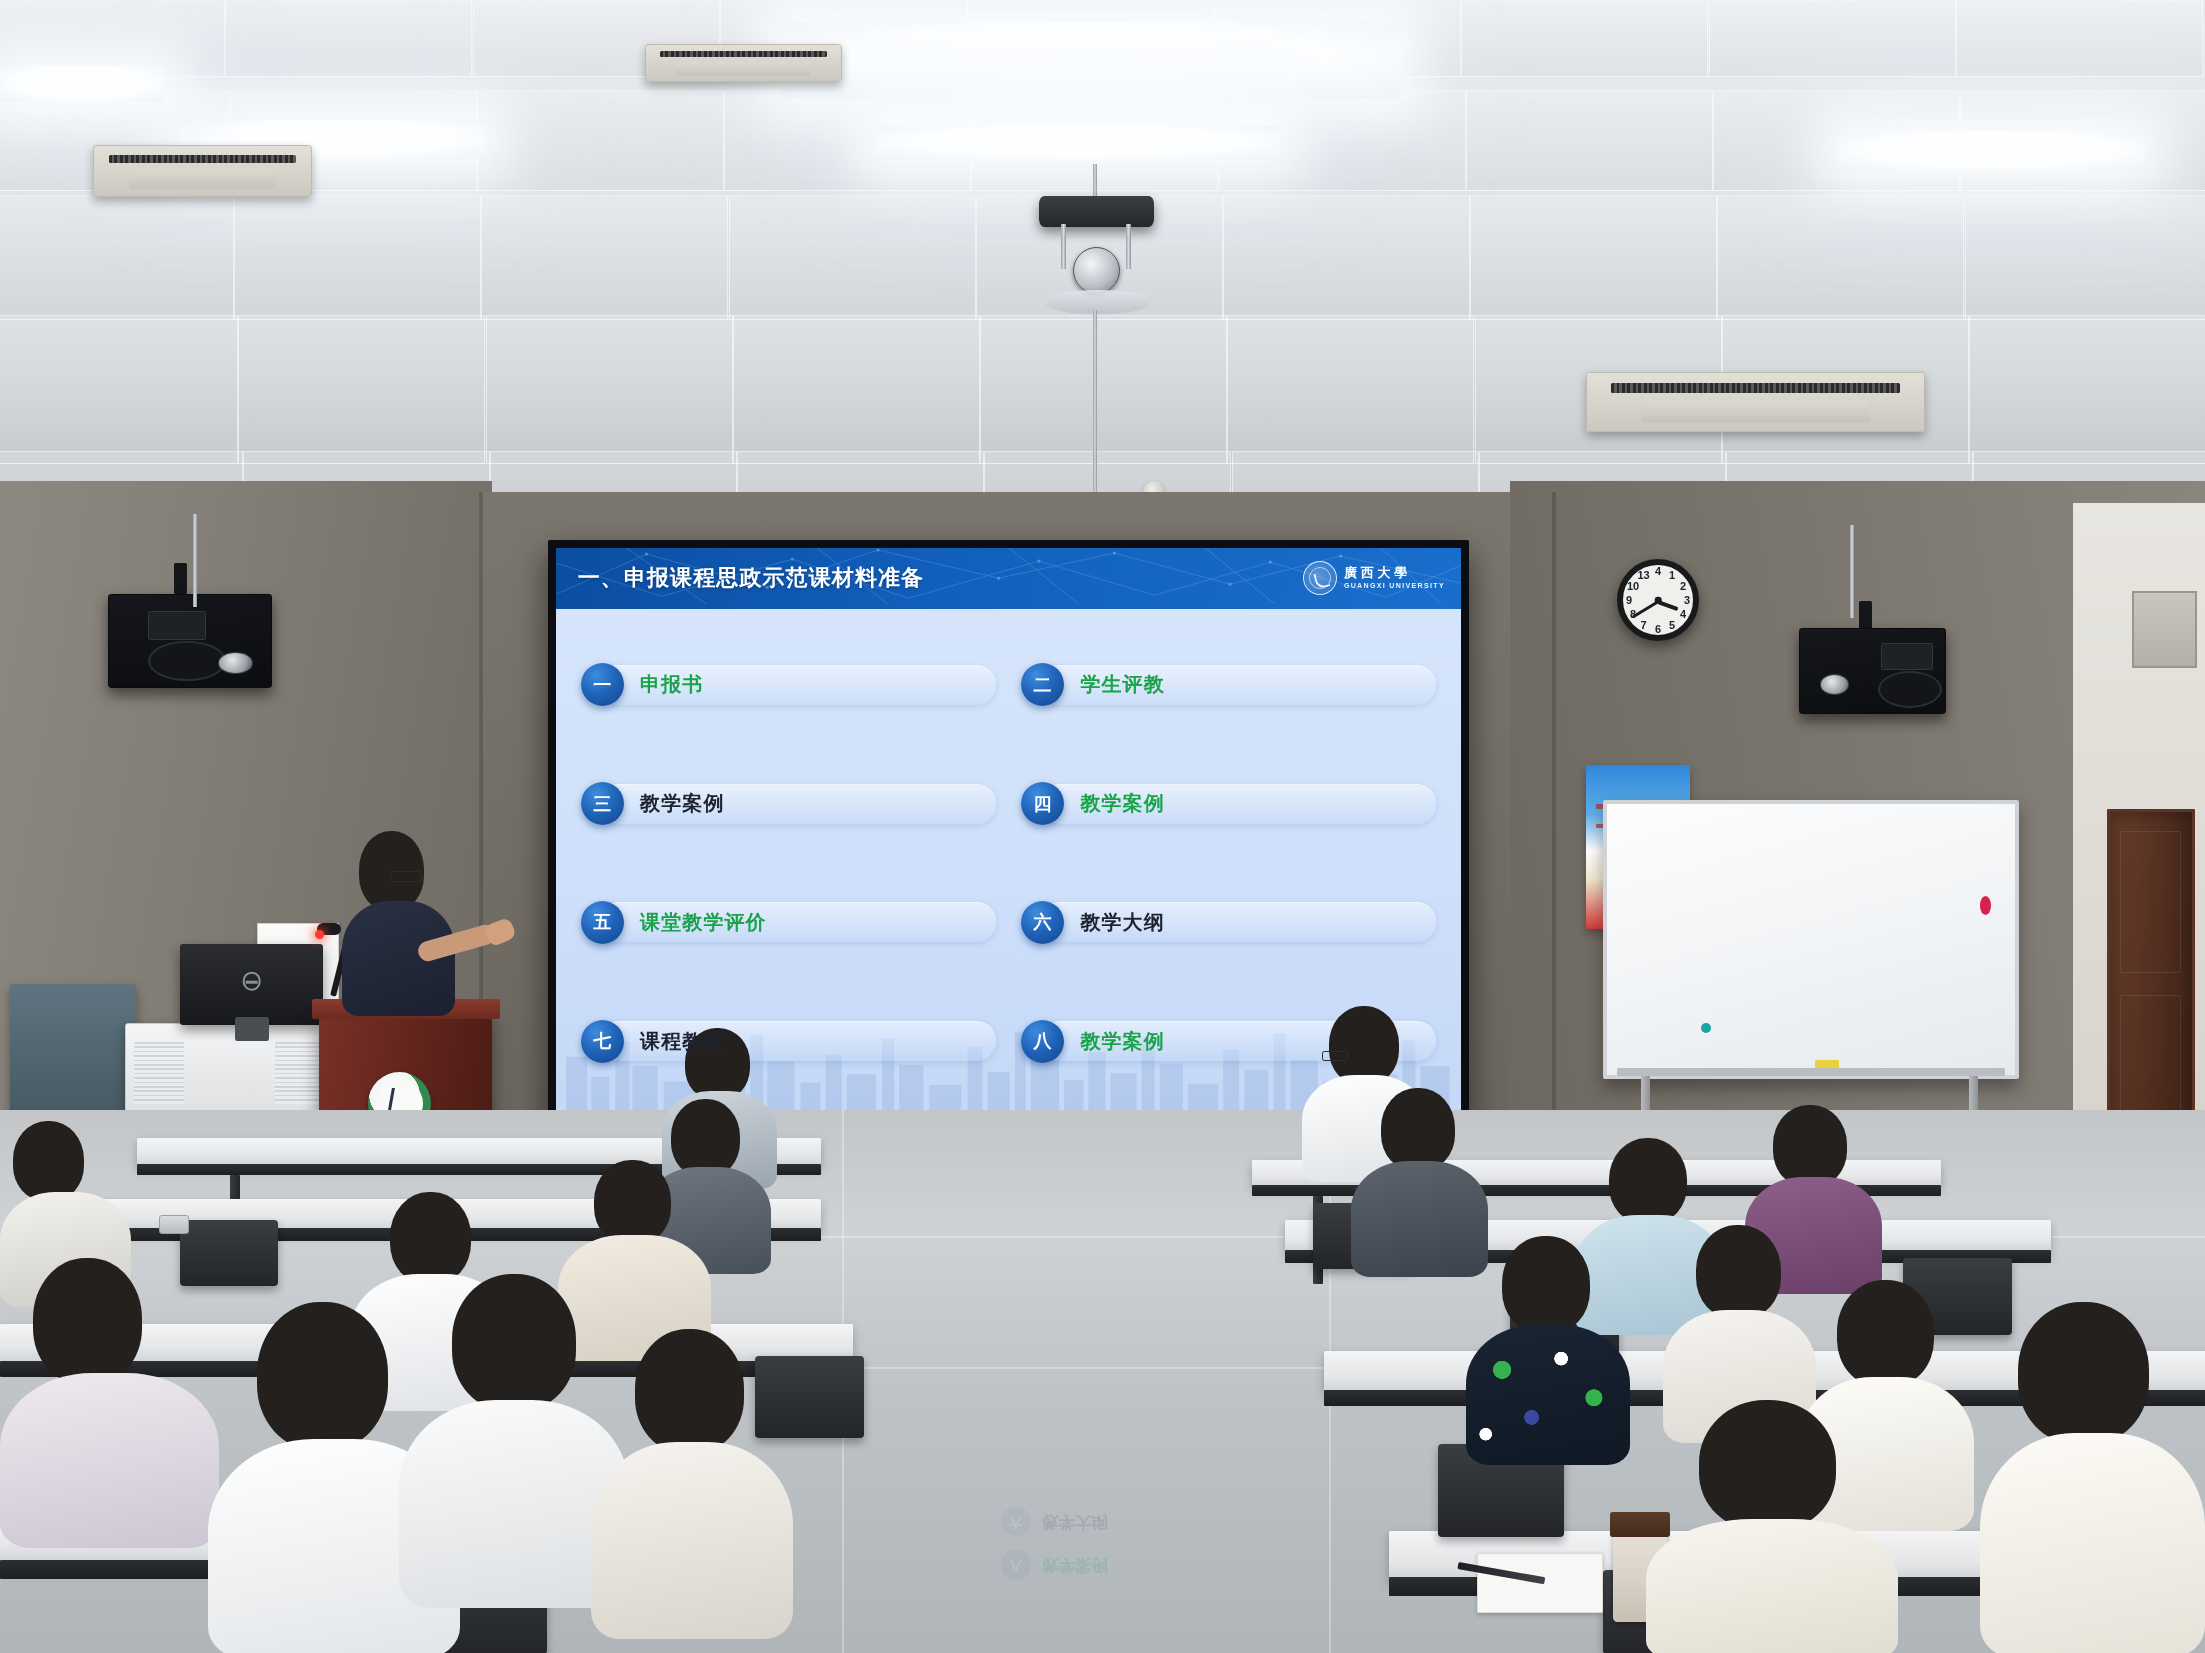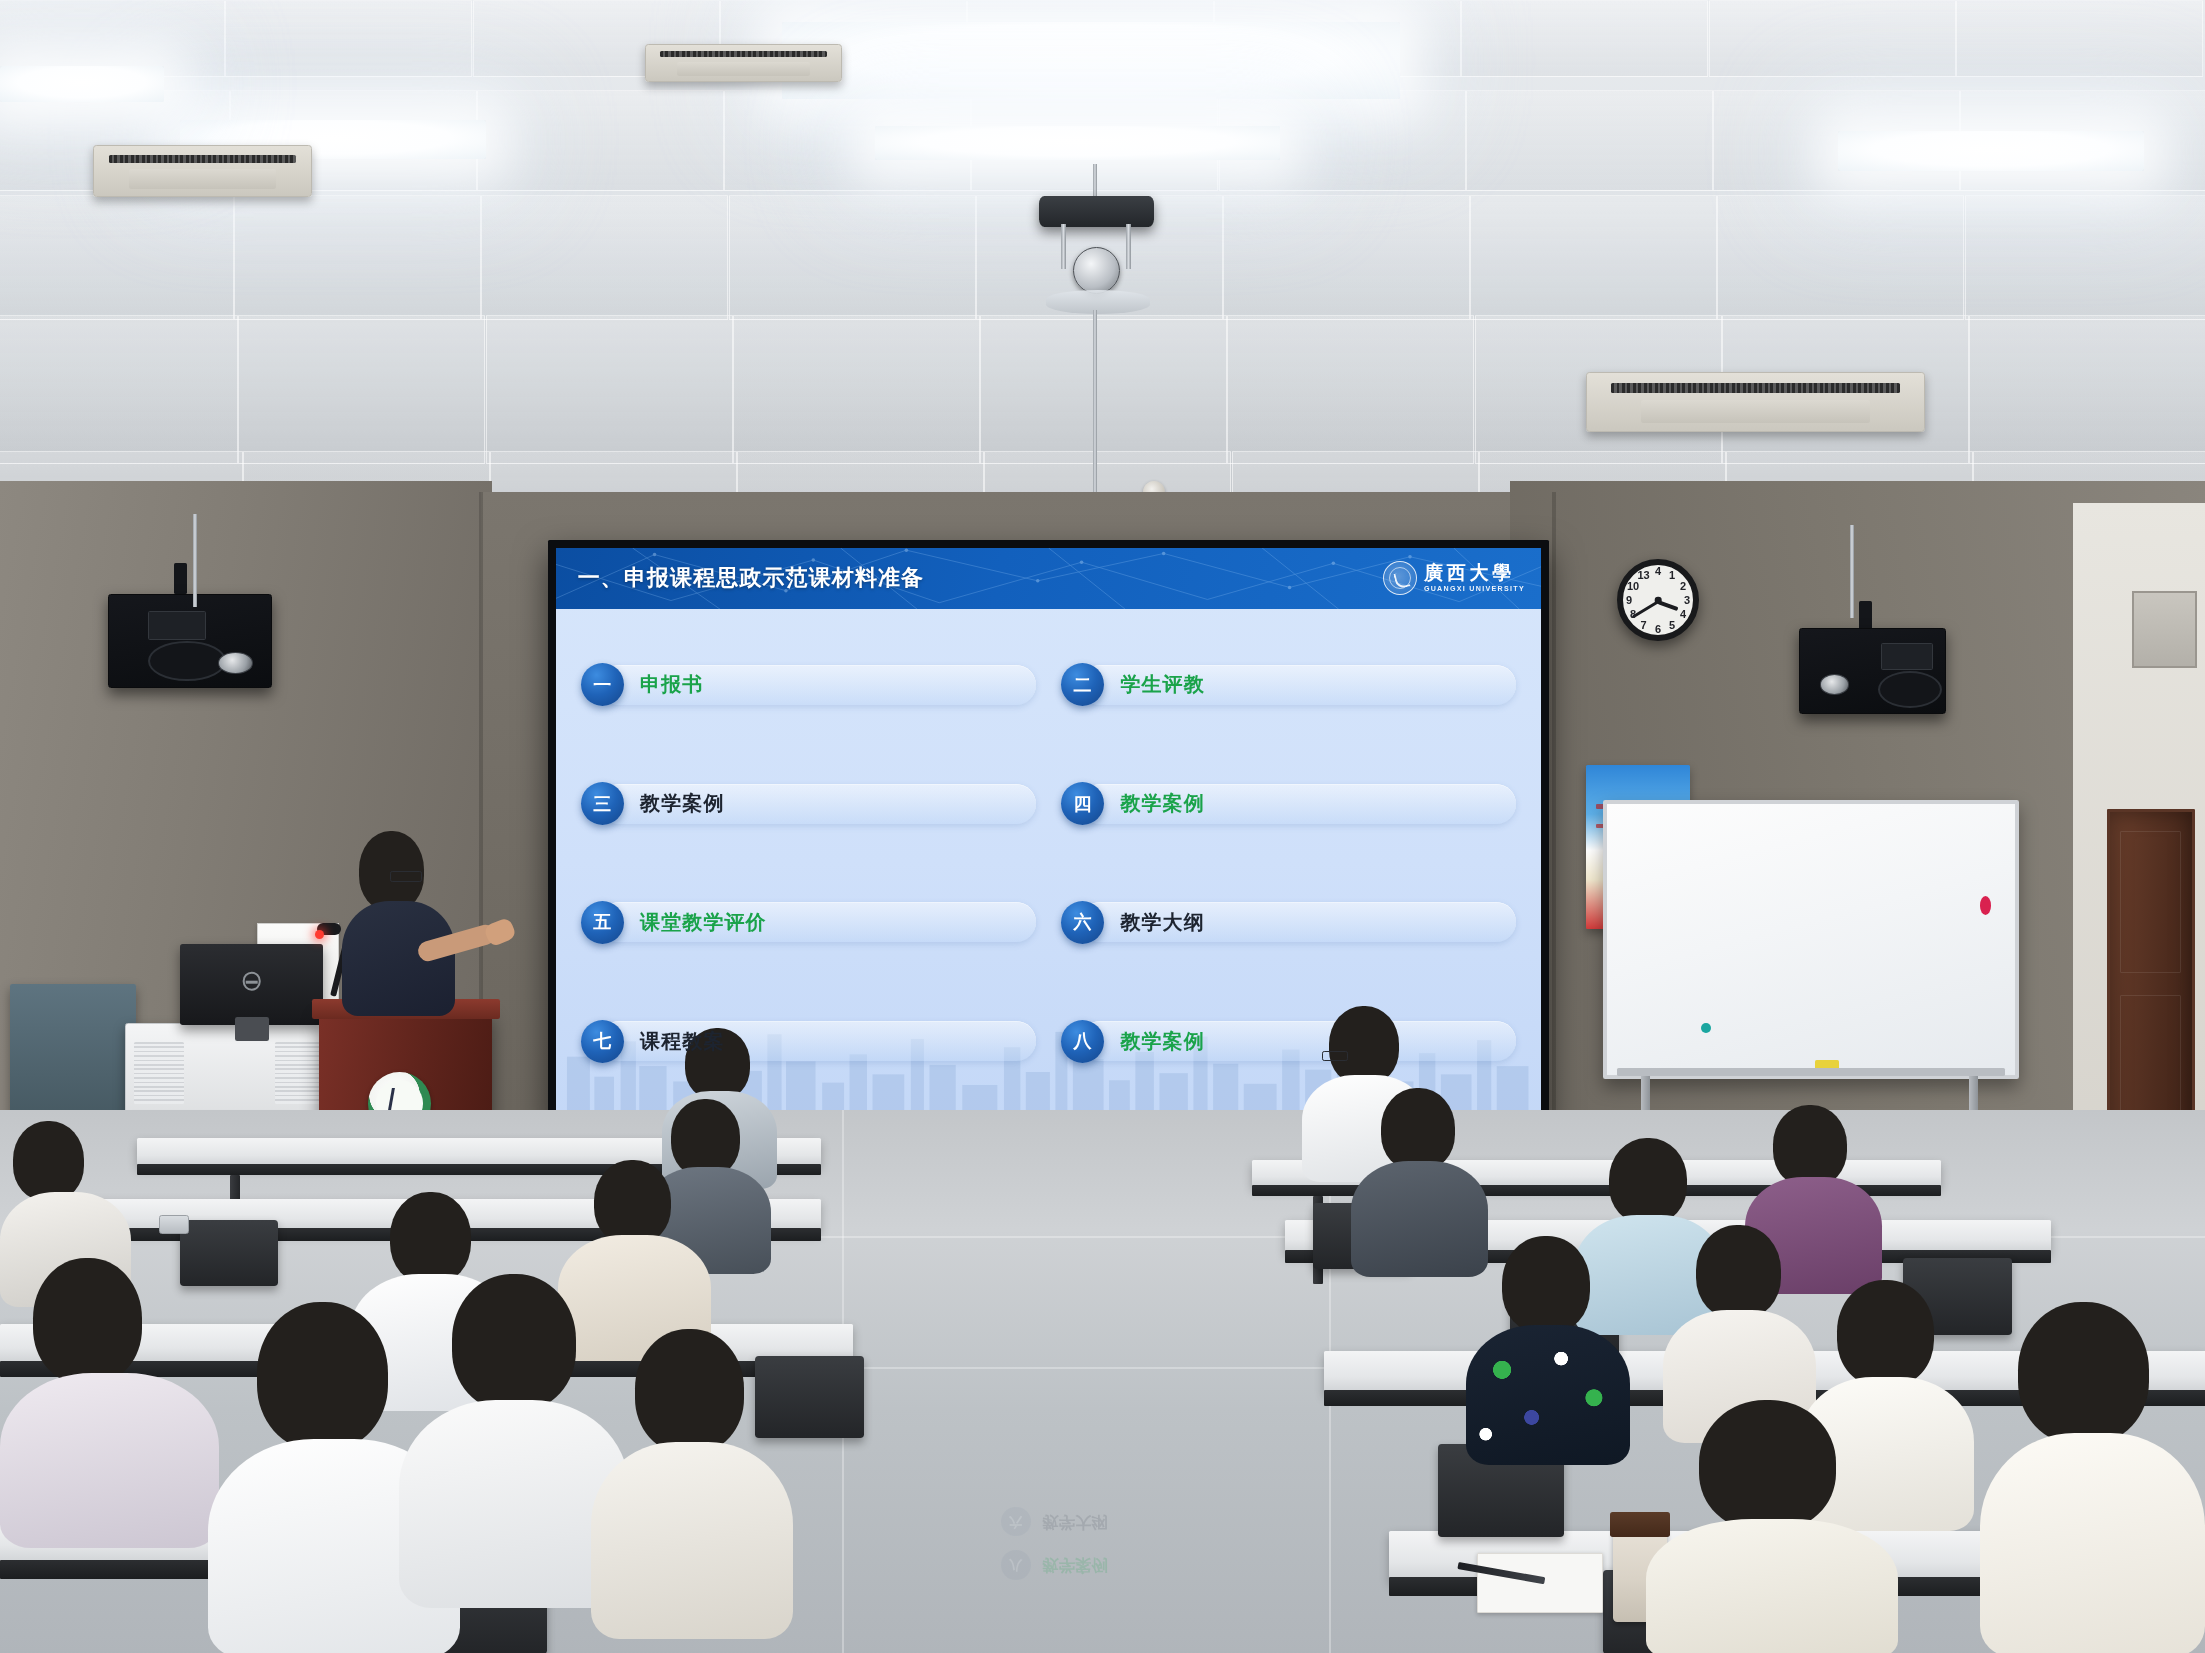--- a/index.html
+++ b/index.html
@@ -80,42 +80,42 @@
   .wb-surface{position:absolute;inset:0;background:linear-gradient(165deg,#fdfdfd 0%,#f3f5f7 45%,#e6eaee 100%);}
   .wb-magnet{position:absolute;border-radius:50%;}
   .wb-leg{position:absolute;background:linear-gradient(90deg,#b7bbc0,#8e9398);}
   .wb-foot{position:absolute;background:#7f8489;border-radius:1.6px;}
   .poster{position:absolute;border-radius:1.6px;overflow:hidden;
     background:linear-gradient(180deg,#2f86d8 0%,#5eb0e8 30%,#ffffff 52%,#f2e9cf 70%,#d33b3b 100%);
     box-shadow:0 4.4px 9.8px rgba(0,0,0,.3);}
   .poster-line{position:absolute;background:rgba(190,30,30,.65);border-radius:1.1px;}
 
   
-  .screen-bezel{position:absolute;left:548px;top:540px;width:1001px;height:586px;
+  .screen-bezel{position:absolute;left:548px;top:540px;width:921px;height:586px;
     background:#0b0d10;border-radius:1.6px;box-shadow:0 14.2px 33px rgba(0,0,0,.55);}
   .slide{position:absolute;left:7.7px;top:7.7px;right:7.7px;bottom:7.7px;overflow:hidden;
     background:linear-gradient(180deg,#d7e6fb 0%,#cfe0fa 55%,#c4d8f7 100%);}
   .slide-header{position:absolute;left:0;top:0;width:100%;height:61px;
     background:linear-gradient(100deg,#0b4ea2 0%,#1260bd 45%,#1a6ecb 100%);overflow:hidden;}
   .hdr-net{position:absolute;inset:0;opacity:.38;}
   .slide-title{position:absolute;left:22px;top:50%;transform:translateY(-50%);
     color:#ffffff;font-size:22px;font-weight:700;letter-spacing:1.1px;white-space:nowrap;
     text-shadow:0 1.1px 3.3px rgba(0,0,0,.35);}
   .logo-wrap{position:absolute;right:16.4px;top:50%;transform:translateY(-50%);
     display:flex;align-items:center;gap:6.6px;}
   .logo-mark{width:34px;height:34px;border-radius:50%;flex:none;
     border:1.6px solid rgba(255,255,255,.82);position:relative;
     background:radial-gradient(circle at 45% 45%,rgba(255,255,255,.30),rgba(255,255,255,.05));}
   .logo-mark::before{content:"";position:absolute;inset:4.9px;border-radius:50%;
     border:1.1px solid rgba(255,255,255,.6);}
   .logo-mark::after{content:"";position:absolute;left:11px;top:9.8px;width:12px;height:14.2px;
     border-left:2.2px solid rgba(255,255,255,.9);border-bottom:2.2px solid rgba(255,255,255,.9);
     border-bottom-left-radius:8.8px;transform:rotate(-14deg);}
   .logo-text{display:flex;flex-direction:column;line-height:1;}
-  .logo-cn{color:#fff;font-size:19px;font-weight:700;letter-spacing:3.8px;
+  .logo-cn{color:#fff;font-size:13px;font-weight:700;letter-spacing:3.8px;
     font-family:"Liberation Serif","DejaVu Serif",serif;}
   .logo-en{color:rgba(255,255,255,.92);font-size:7.1px;letter-spacing:1.3px;margin-top:3.3px;font-weight:700;}
 
   .skyline{position:absolute;left:0;bottom:0;width:100%;height:118px;opacity:.17;}
 
   .slide-grid{position:absolute;left:25px;top:82px;right:25px;bottom:22px;
     display:grid;grid-template-columns:1fr 1fr;grid-auto-rows:1fr;
     column-gap:25px;row-gap:8.8px;}
   .srow{position:relative;display:flex;align-items:center;}
   .pill{position:absolute;left:18.6px;right:0;height:40px;border-radius:20px;

